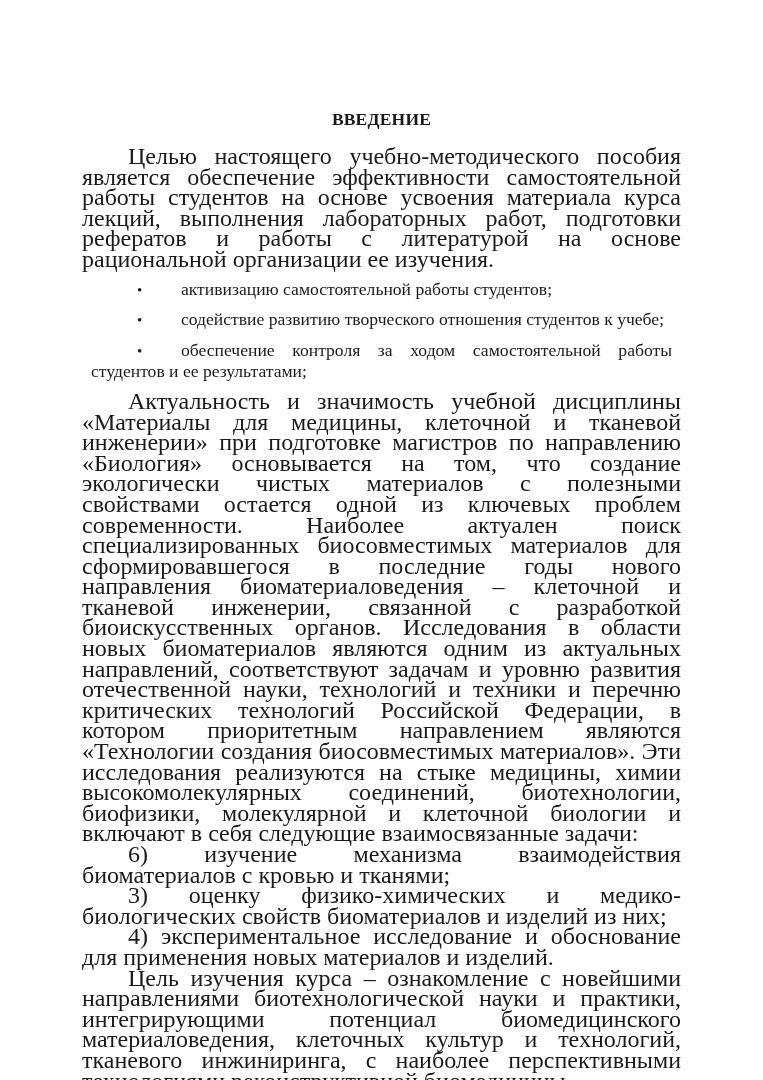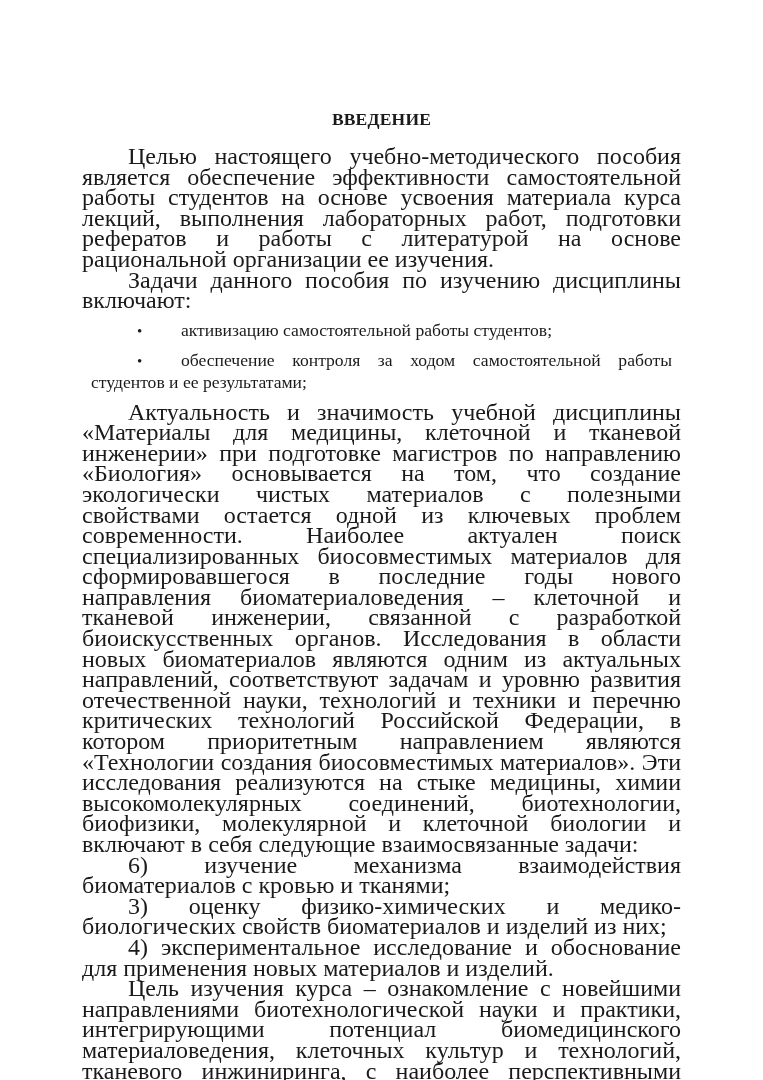--- a/index.html
+++ b/index.html
@@ -54,24 +54,24 @@
   }
 </style>
 </head>
 <body>
 
 <div class="page">
   <div class="title">ВВЕДЕНИЕ</div>
 
   <p class="p">Целью настоящего учебно-методического пособия является обеспечение эффективности самостоятельной работы студентов на основе усвоения материала курса лекций,  выполнения лабораторных работ, подготовки рефератов и работы с литературой на основе рациональной организации ее изучения.</p>
 
-  <p class="p">Задачи данного пособия по изучению дисциплины включают:</p>
 
   <div>
     <p class="bullet"><span class="dot">•</span><span>активизацию самостоятельной работы студентов;</span></p>
+    <p class="bullet"><span class="dot">•</span><span>содействие развитию творческого отношения студентов к учебе;</span></p>
     <p class="bullet"><span class="dot">•</span><span>обеспечение контроля за ходом самостоятельной работы студентов и ее результатами;</span></p>
   </div>
 
   <p class="p">Актуальность и значимость учебной дисциплины «Материалы для медицины, клеточной и тканевой инженерии» при подготовке магистров по направлению «Биология» основывается на том, что создание экологически чистых материалов с полезными свойствами остается одной из ключевых проблем современности. Наиболее актуален поиск специализированных биосовместимых материалов для сформировавшегося в последние годы нового направления биоматериаловедения – клеточной и тканевой инженерии, связанной с разработкой биоискусственных органов. Исследования в области новых биоматериалов являются одним из актуальных направлений, соответствуют задачам и уровню развития отечественной науки, технологий и техники и перечню критических технологий Российской Федерации, в котором приоритетным направлением являются «Технологии создания биосовместимых материалов». Эти исследования реализуются на стыке медицины, химии высокомолекулярных соединений, биотехнологии, биофизики, молекулярной и клеточной биологии и  включают в себя следующие взаимосвязанные задачи:</p>
 
   <div>
     <p class="p">6) изучение механизма взаимодействия биоматериалов с кровью и тканями;</p>
     <p class="p">3) оценку физико-химических и медико-биологических свойств биоматериалов и изделий из них;</p>
     <p class="p">4) экспериментальное исследование и обоснование для применения новых материалов и изделий.</p>
   </div>

